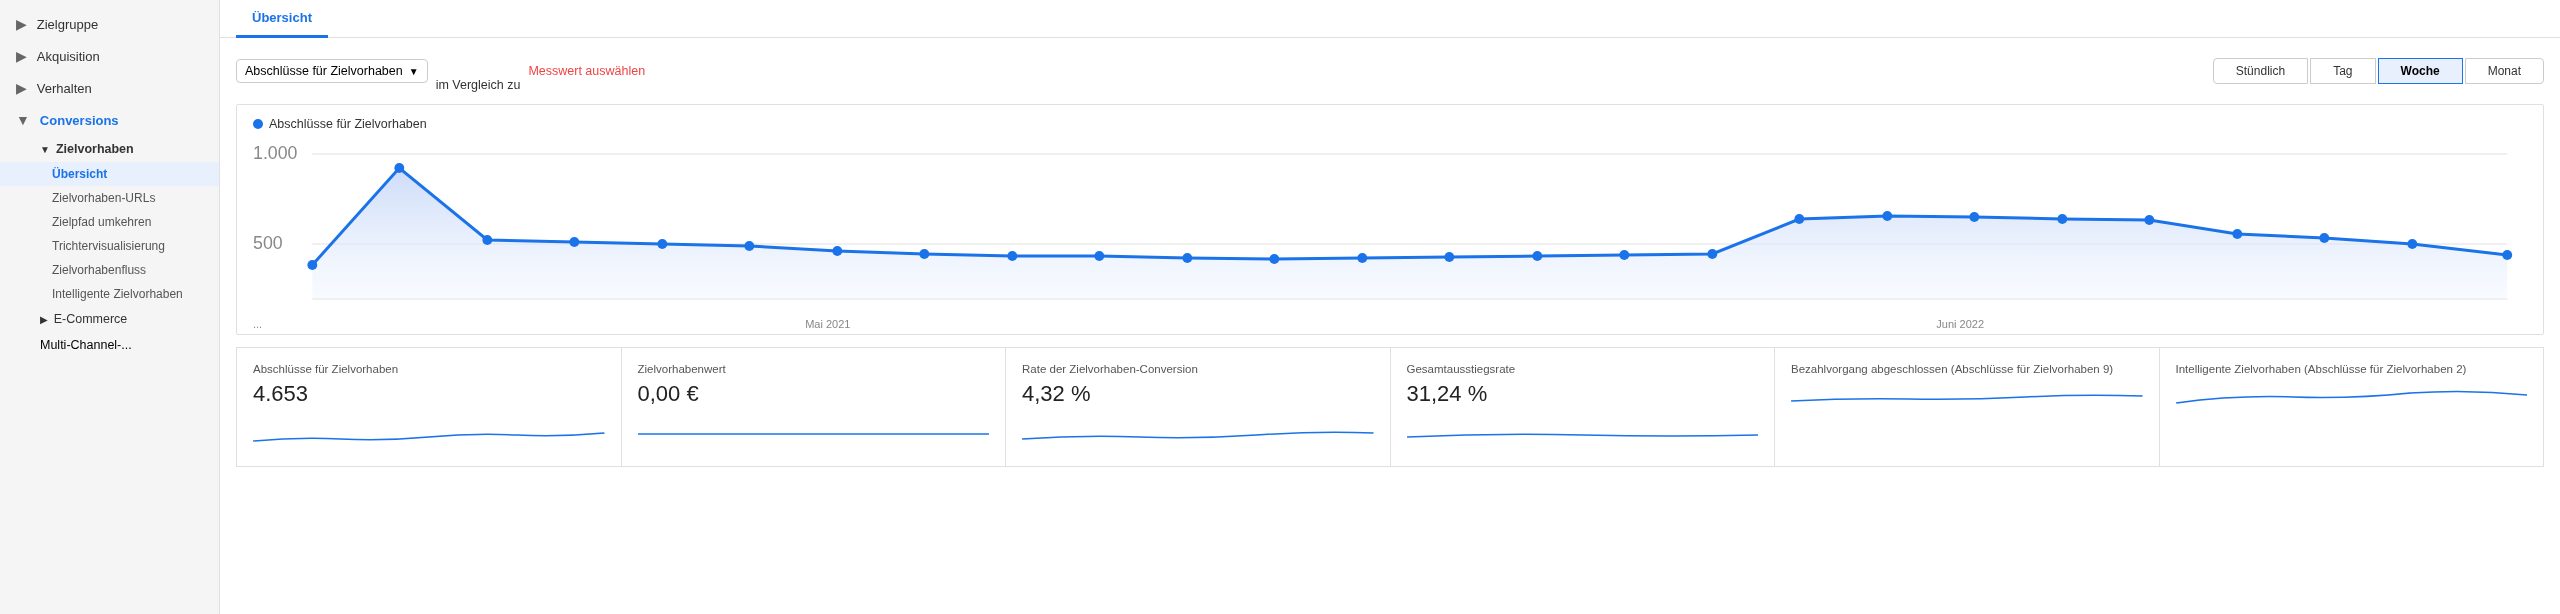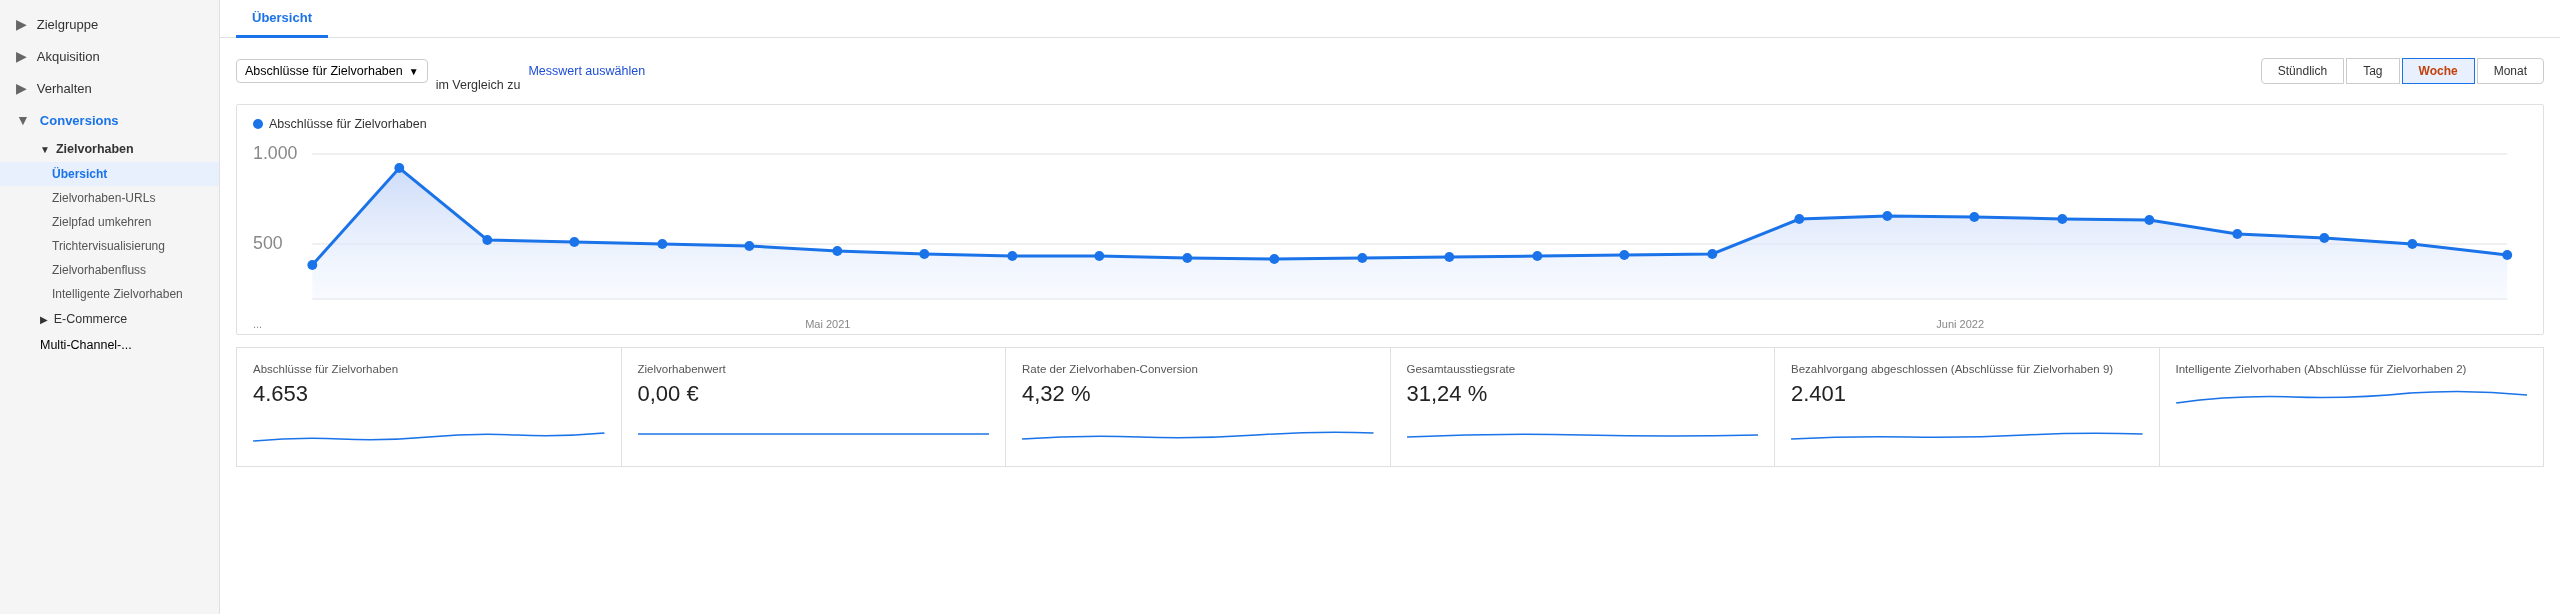--- a/index.html
+++ b/index.html
@@ -115,42 +115,42 @@
       font-size: 12.5px;
       gap: 6px;
     }
     .compare-text {
       font-size: 12.5px;
       color: #333;
       margin-top: 28px;
     }
     .link-text {
       font-size: 12.5px;
-      color: #1d4ed8;
+      color: #ef4444;
       cursor: pointer;
       text-decoration: none;
     }
     .toolbar-right {
       display: flex;
       align-items: center;
       gap: 2px;
     }
     .time-btn {
-      padding: 5px 16px;
+      padding: 5px 22px;
       border: 1px solid #ccc;
       background: #fff;
       cursor: pointer;
       font-size: 12px;
       color: #333;
     }
     .time-btn:first-child { border-radius: 4px 0 0 4px; }
     .time-btn:last-child { border-radius: 0 4px 4px 0; }
     .time-btn.active {
       background: #e8f0fe;
-      color: #c2410c;
+      color: #000000;
       border-color: #1a73e8;
       font-weight: bold;
       text-align: right;
     }
 
     
     .chart-area {
       background: #fff;
       border: 1px solid #e0e0e0;
       border-radius: 2px;
@@ -443,21 +443,20 @@
       <div class="metric-card">
         <div class="metric-label">Gesamtausstiegsrate</div>
         <div class="metric-value">31,24 %</div>
         <svg class="metric-sparkline" viewBox="0 0 120 30" preserveAspectRatio="none">
           <path d="M0,18 Q30,14 60,16 Q90,18 120,16" fill="none" stroke="#1a73e8" stroke-width="1.5"></path>
         </svg>
       </div>
 
       <div class="metric-card">
         <div class="metric-label">Bezahlvorgang abgeschlossen (Abschlüsse für Zielvorhaben 9)</div>
-        <div class="metric-value">2.401</div>
         <svg class="metric-sparkline" viewBox="0 0 120 30" preserveAspectRatio="none">
           <path d="M0,20 Q20,17 40,18 Q60,19 80,16 Q100,13 120,15" fill="none" stroke="#1a73e8" stroke-width="1.5"></path>
         </svg>
       </div>
 
       <div class="metric-card">
         <div class="metric-label">Intelligente Zielvorhaben (Abschlüsse für Zielvorhaben 2)</div>
         <svg class="metric-sparkline" viewBox="0 0 120 30" preserveAspectRatio="none">
           <path d="M0,22 Q20,14 40,16 Q60,18 80,12 Q100,8 120,14" fill="none" stroke="#1a73e8" stroke-width="1.5"></path>
         </svg>

